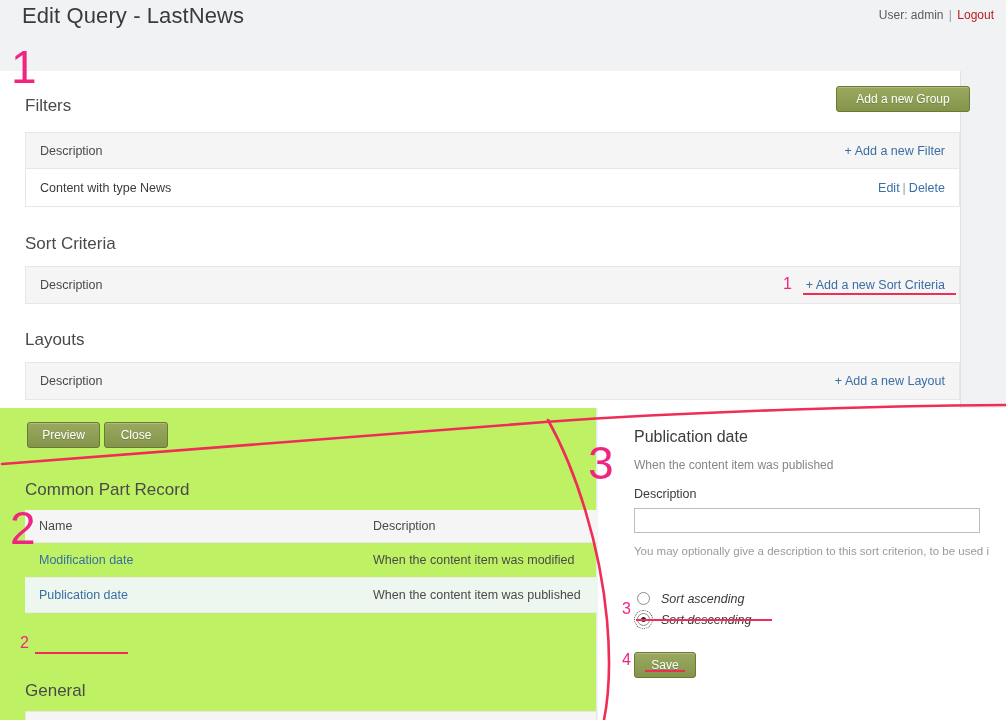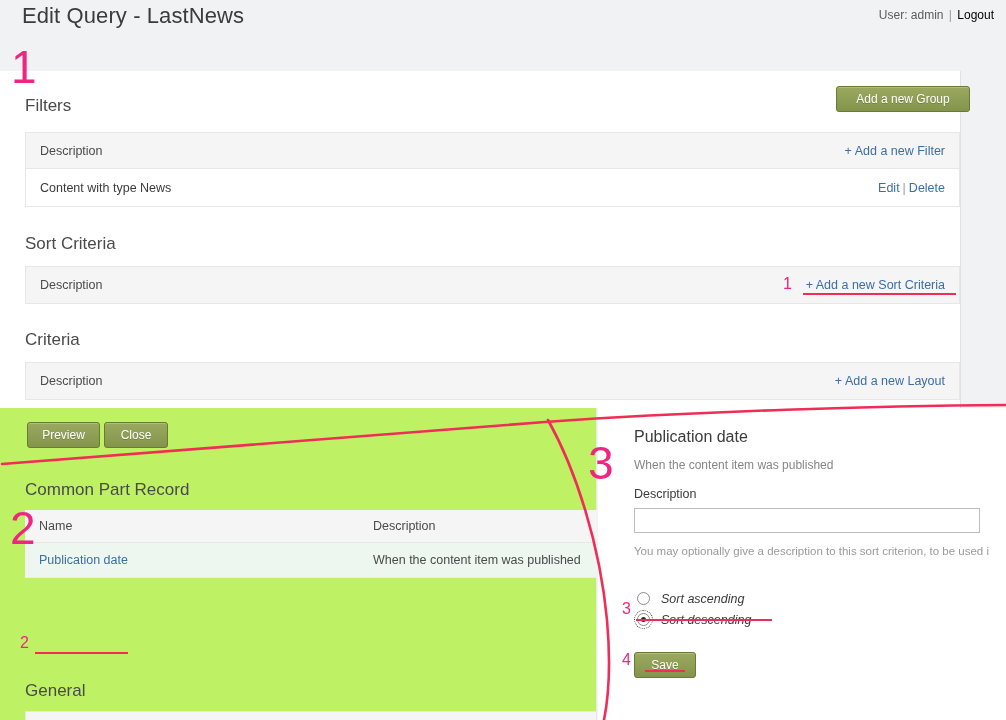--- a/index.html
+++ b/index.html
@@ -20,21 +20,21 @@
   }
   .page-title {
     position: absolute; left: 22px; top: 3px;
     font-size: 22px; font-weight: 400; color: #3b3b3b;
     letter-spacing: .1px;
   }
   .user-area {
     position: absolute; right: 12px; top: 8px;
     font-size: 12px; color: #5b5b5b;
   }
-  .user-area a { color: #000000; text-decoration: none; }
+  .user-area a { color: #b91c1c; text-decoration: none; }
   .user-area .sep { color: #9a9a9a; margin: 0 2px; }
 
   
   .panel-upper {
     position: absolute; left: 0; top: 71px; width: 961px; height: 337px;
     background: #ffffff;
     border-right: 1px solid #e0e1e3;
   }
   .panel-lower-left {
     position: absolute; left: 0; top: 408px; width: 597px; height: 312px;
@@ -179,21 +179,21 @@
 
   <h2 class="section" style="position:absolute;left:25px;top:163px;">Sort Criteria</h2>
 
   <div class="tablebox" style="position:absolute;left:25px;top:195px;width:935px;background:#f5f5f5;">
     <div class="trow head" style="border-bottom:none;">
       <span class="left">Description</span>
       <a class="link right" href="#">+ Add a new Sort Criteria</a>
     </div>
   </div>
 
-  <h2 class="section" style="position:absolute;left:25px;top:259px;">Criteria</h2>
+  <h2 class="section" style="position:absolute;left:25px;top:259px;">Layouts</h2>
 
   <div class="tablebox" style="position:absolute;left:25px;top:291px;width:935px;background:#f5f5f5;">
     <div class="trow head" style="border-bottom:none;">
       <span class="left">Description</span>
       <a class="link right" href="#">+ Add a new Layout</a>
     </div>
   </div>
 </div>
 
 <div class="panel-lower-left">
@@ -204,20 +204,26 @@
   <h2 class="section" style="position:absolute;left:25px;top:72px;">Common Part Record</h2>
 
   <table class="ptable" style="position:absolute;left:25px;top:102px;width:572px;">
     <thead>
       <tr>
         <th style="width:334px;">Name</th>
         <th>Description</th>
       </tr>
     </thead>
     <tbody>
+      <tr>
+        <td class="namecell">
+          <a href="#">Modification date</a>
+        </td>
+        <td>When the content item was modified</td>
+      </tr>
       <tr class="selected">
         <td class="namecell">
           <a href="#">Publication date</a>
         </td>
         <td>When the content item was published</td>
       </tr>
     </tbody>
   </table>
 
   <h2 class="section" style="position:absolute;left:25px;top:273px;">General</h2>

